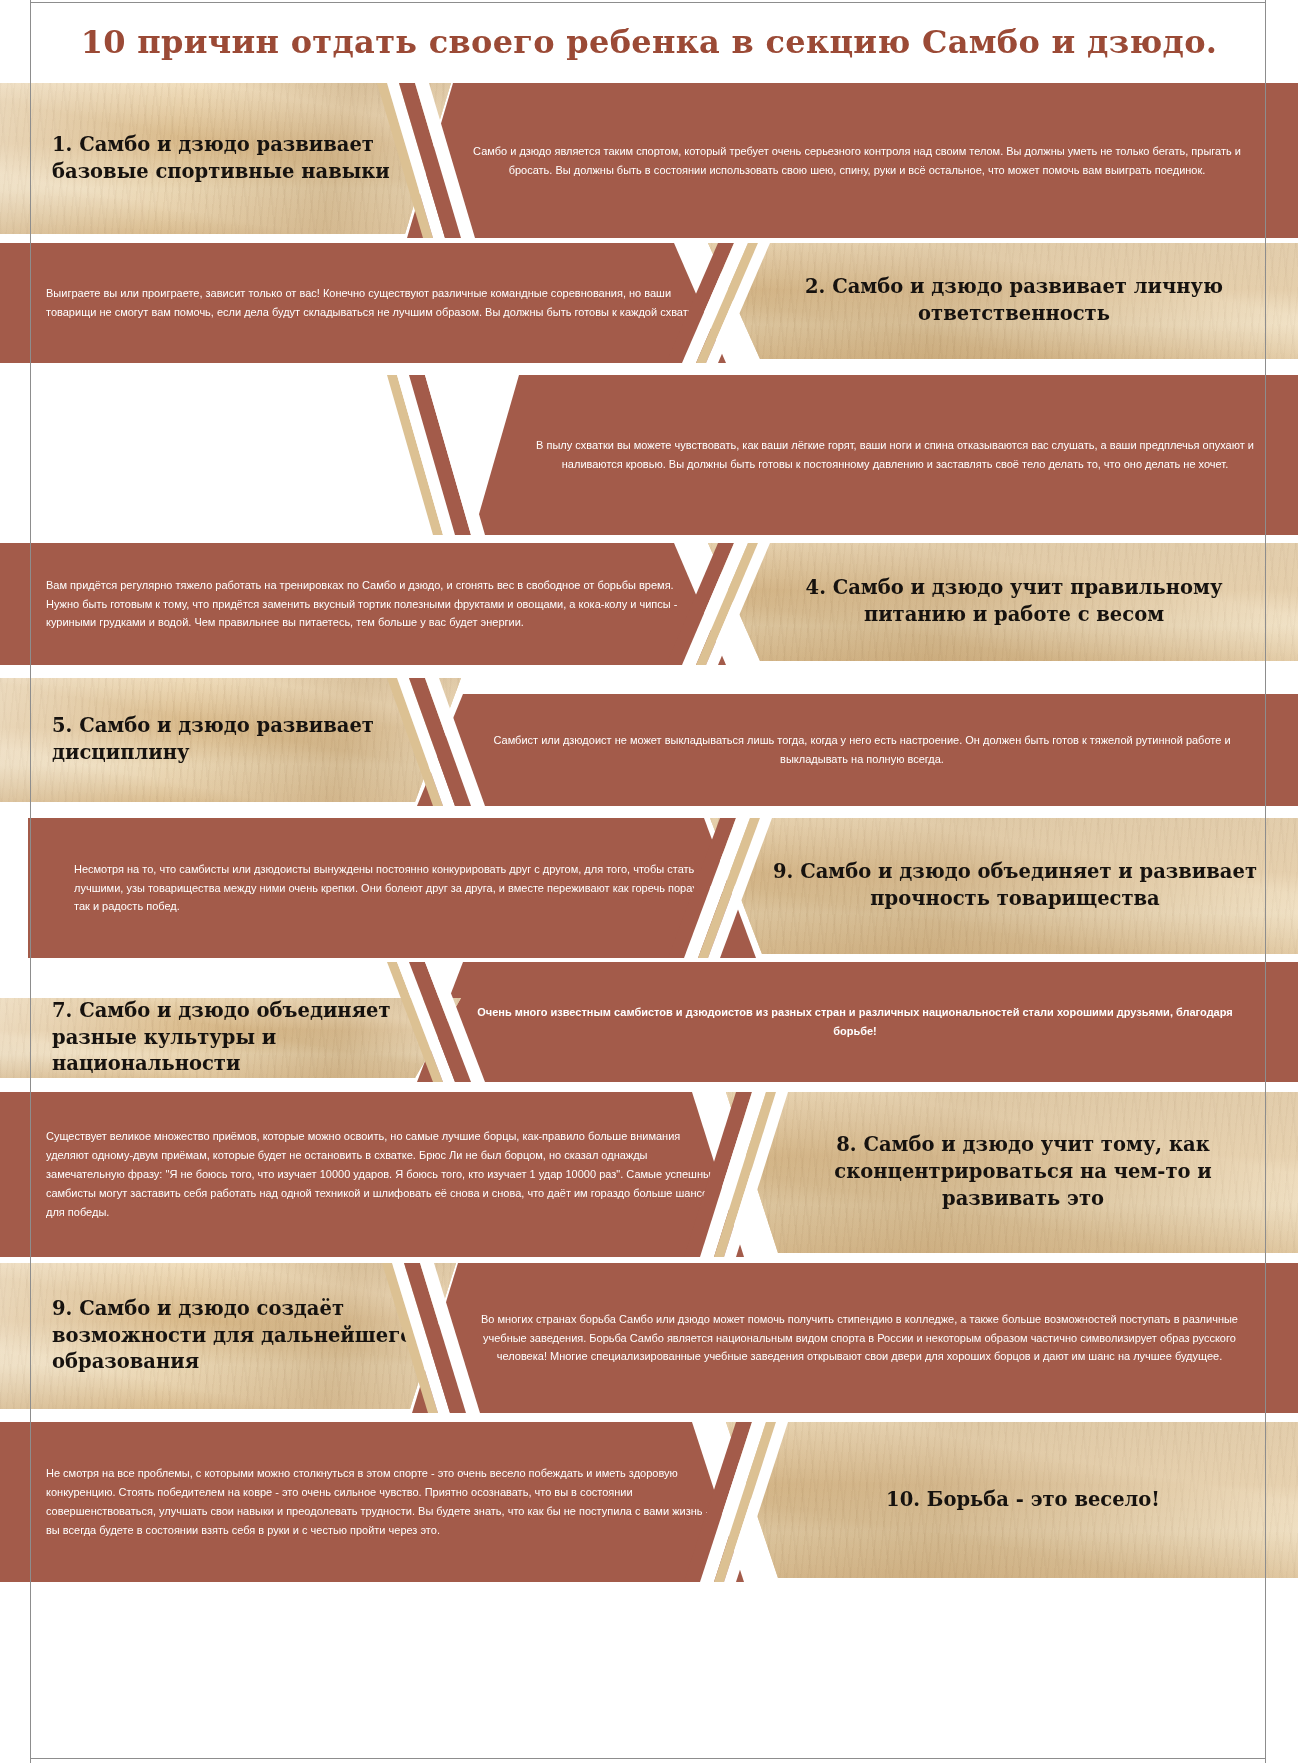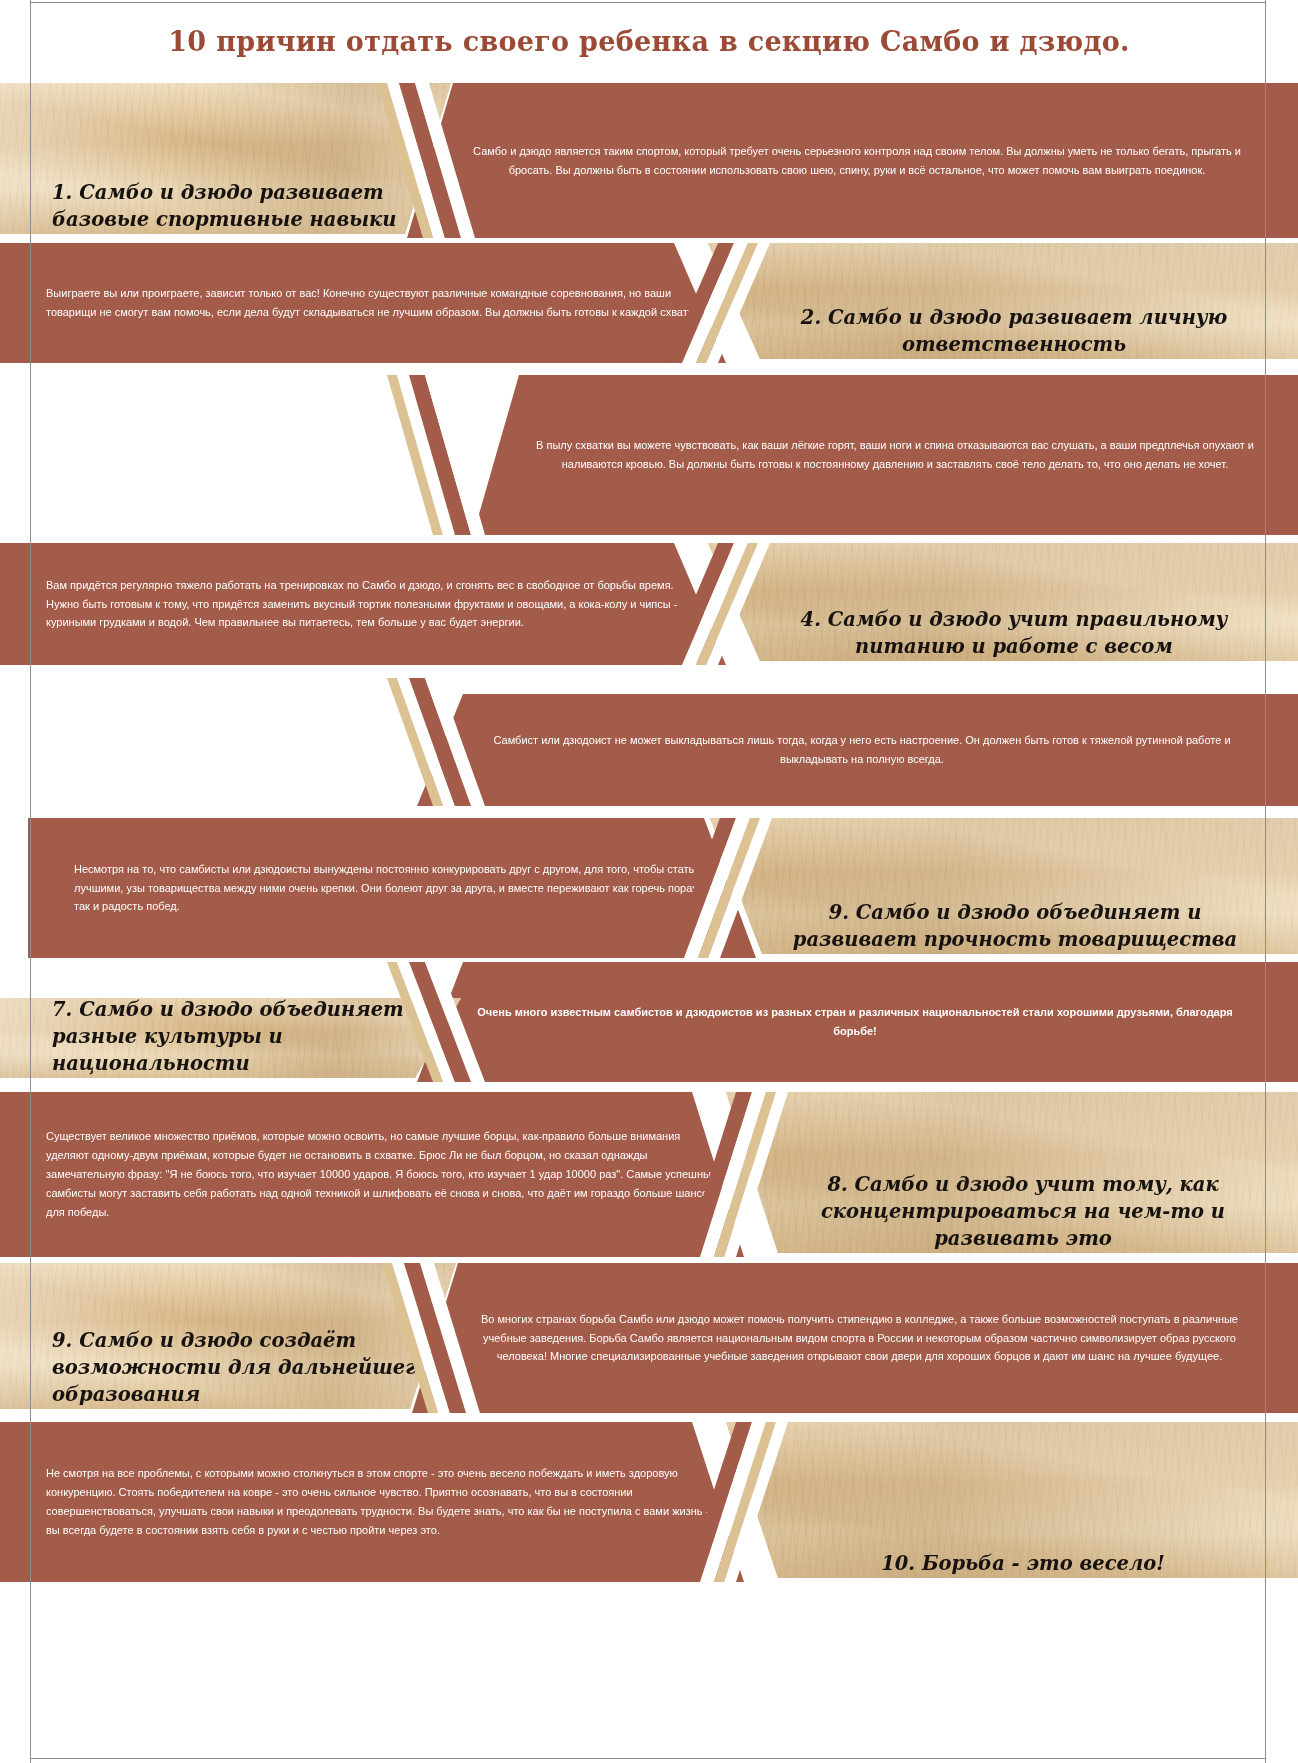--- a/index.html
+++ b/index.html
@@ -48,21 +48,21 @@
     height: 83px;
     display: flex;
     align-items: center;
     justify-content: center;
     background: #ffffff;
     z-index: 20;
   }
   .header-title {
     font-family: "DejaVu Serif", "Liberation Serif", serif;
     font-weight: bold;
-    font-size: 27px;
+    font-size: 32px;
     letter-spacing: 0.3px;
     color: #9b4a36;
     white-space: nowrap;
   }
 
   
   .row {
     position: absolute;
     left: 0;
     width: 1298px;
@@ -74,23 +74,22 @@
     position: absolute;
     top: 0; bottom: 4px;
     background-color: #e3c79b;
     background-image:
       linear-gradient(103deg, rgba(255,255,255,0.30) 0%, rgba(255,255,255,0.00) 38%, rgba(140,104,62,0.16) 72%, rgba(255,255,255,0.18) 100%),
       linear-gradient(11deg,  rgba(170,132,82,0.22) 0%, rgba(255,255,255,0.16) 25%, rgba(163,124,74,0.12) 55%, rgba(255,248,232,0.26) 80%, rgba(150,112,66,0.18) 100%),
       repeating-linear-gradient(96deg, rgba(158,120,72,0.09) 0px, rgba(158,120,72,0.09) 1px, rgba(255,255,255,0.0) 2px, rgba(255,255,255,0.0) 7px),
       repeating-linear-gradient(84deg, rgba(120,86,48,0.055) 0px, rgba(120,86,48,0.055) 1px, rgba(255,255,255,0.0) 3px, rgba(255,255,255,0.0) 13px),
       linear-gradient(180deg, #eed8b2 0%, #e0c293 40%, #ead5ae 70%, #dcbd8c 100%);
     display: flex;
-    align-items: flex-end;
+    align-items: center;
     box-sizing: border-box;
-    font-style: italic;
   }
   .paper-inner { width: 100%; }
 
   .band {
     position: absolute;
     top: 0; bottom: 0;
     background: #a35b4a;
     display: flex;
     align-items: center;
     box-sizing: border-box;
@@ -197,20 +196,25 @@
       <div class="stripe white" style="width: 14px; left: 708px; transform: skewX(-23.09deg);"></div>
       <div class="stripe tan" style="width: 10px; left: 722px; transform: skewX(-23.09deg);"></div>
       <div class="stripe white" style="width: 12px; left: 732px; transform: skewX(-23.09deg);"></div>
     </div>
     <div class="row" style="top: 678px; height: 128px;">
       <div class="band" style="left: 0px; right: 0px; width: auto; clip-path: polygon(463px 0px, 100% 0px, 100% 100%, 417px 100%); padding-left: 472px; padding-right: 46px; margin-top: 16px;">
         <div class="band-inner">
           <div class="body-txt tc-center">Самбист или дзюдоист не может выкладываться лишь тогда, когда у него есть настроение. Он должен быть готов к тяжелой рутинной работе и выкладывать на полную всегда.</div>
         </div>
       </div>
+      <div class="paper" style="left: 0px; width: 470px; transform-origin: center center; clip-path: polygon(0px 0px, 461px 0px, 415px 100%, 0px 100%); padding-left: 52px; padding-right: 24px;">
+        <div class="paper-inner">
+          <div class="title-txt tc-left">5. Самбо и дзюдо развивает дисциплину</div>
+        </div>
+      </div>
       <div class="stripe tan" style="width: 10px; left: 410px; transform: skewX(19.77deg);"></div>
       <div class="stripe white" style="width: 12px; left: 420px; transform: skewX(19.77deg);"></div>
       <div class="stripe brown" style="width: 16px; left: 432px; transform: skewX(19.77deg);"></div>
       <div class="stripe white" style="width: 14px; left: 448px; transform: skewX(19.77deg);"></div>
     </div>
     <div class="row" style="top: 818px; height: 140px;">
       <div class="paper" style="left: 0px; right: 0px; width: auto; clip-path: polygon(710px 0px, 100% 0px, 100% 100%, 762px 100%); padding-left: 772px; padding-right: 40px;">
         <div class="paper-inner">
           <div class="title-txt tc-center">9. Самбо и дзюдо объединяет и развивает прочность товарищества</div>
         </div>

